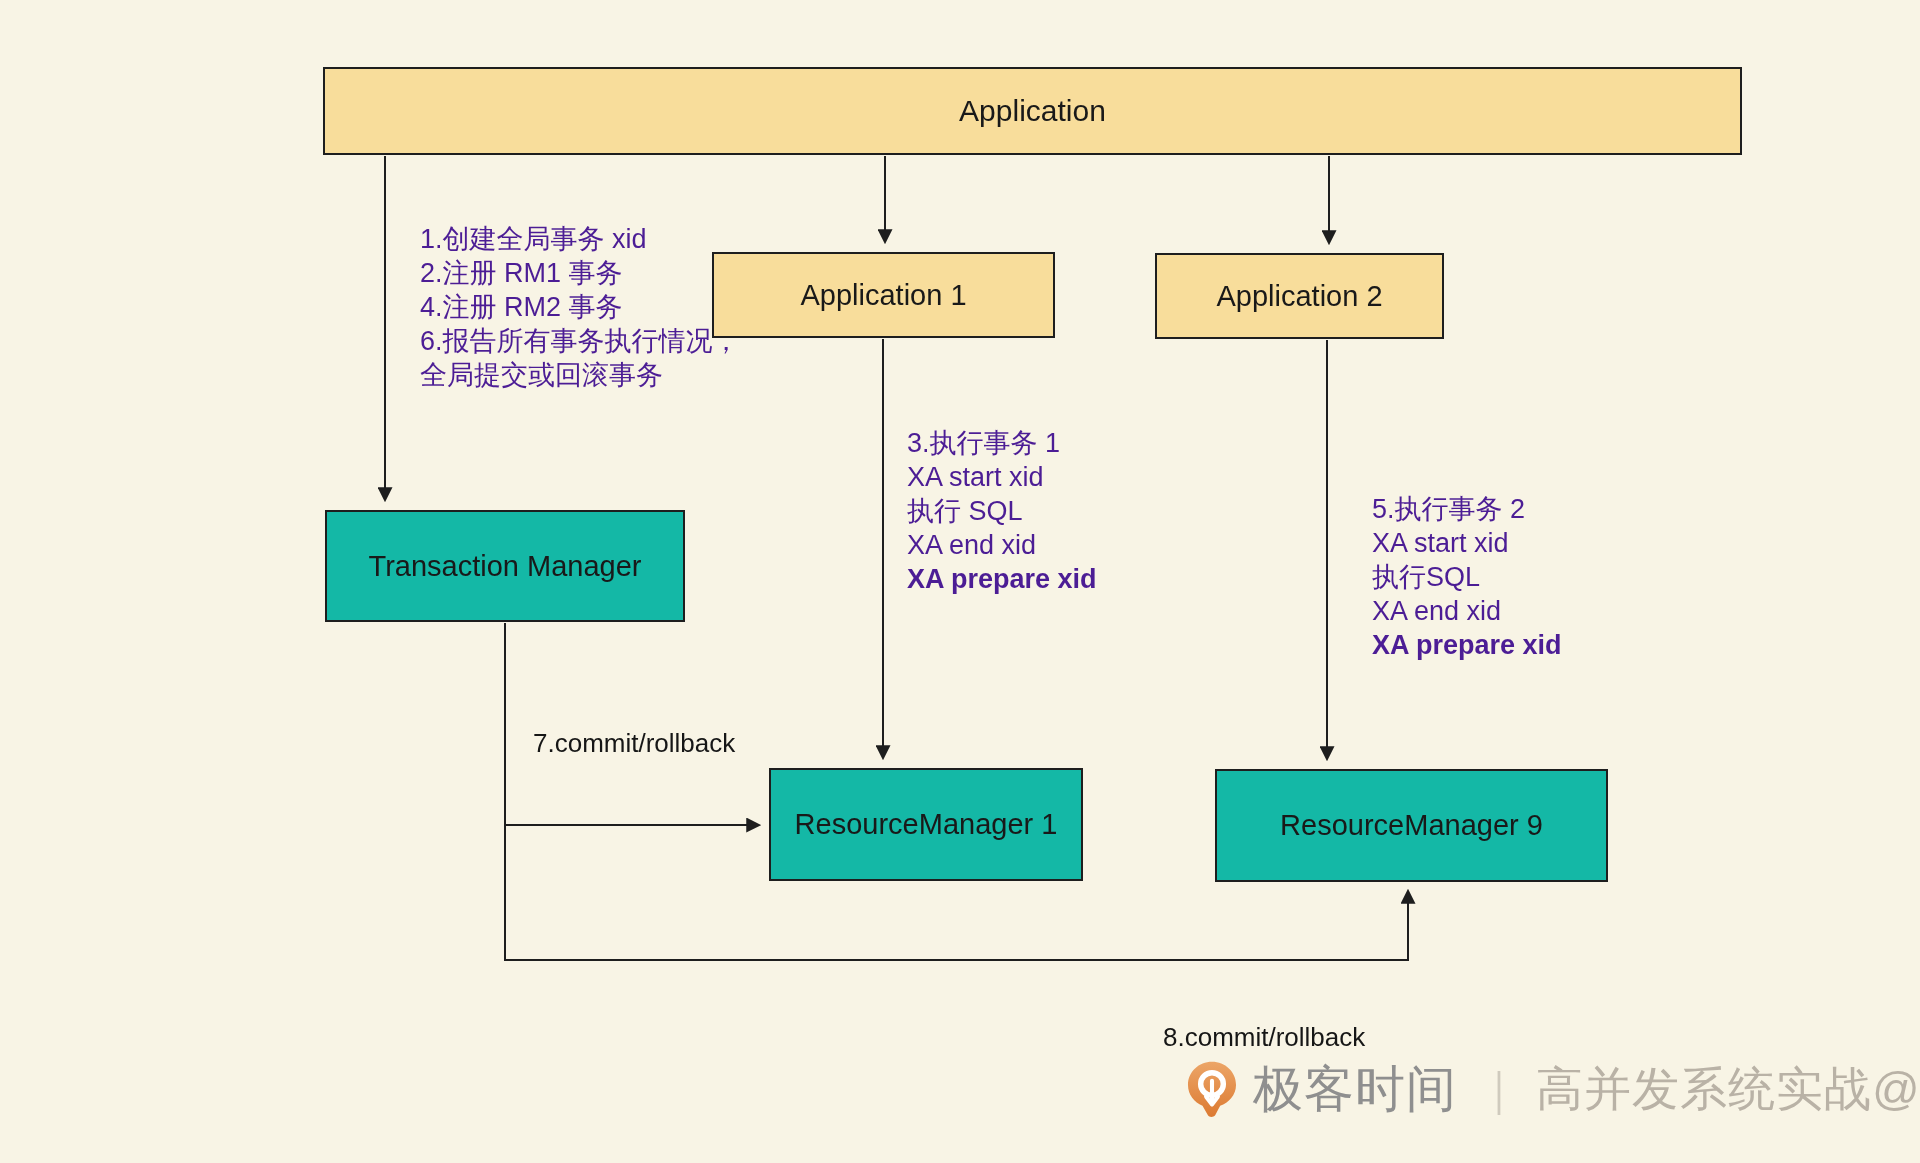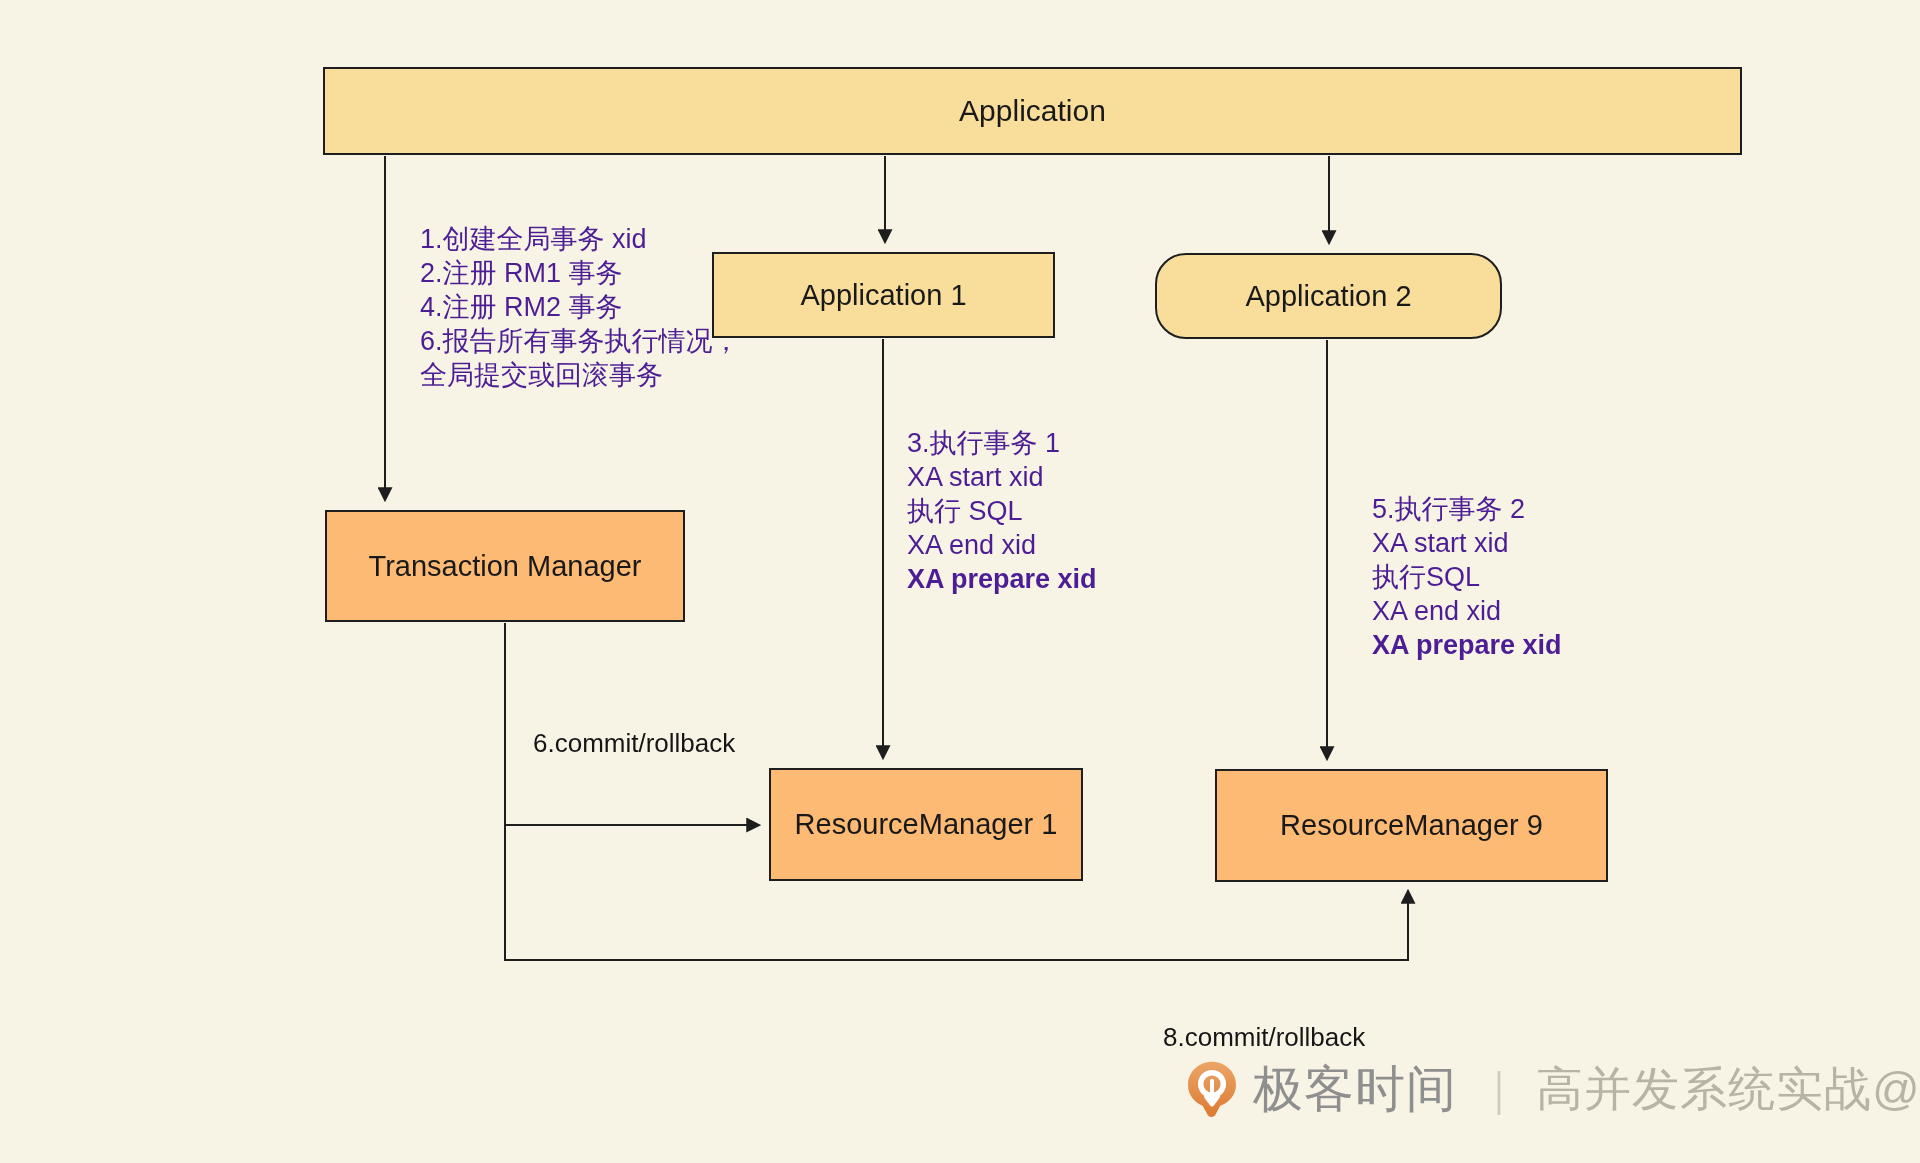--- a/index.html
+++ b/index.html
@@ -16,25 +16,25 @@
     position: absolute;
     border: 2px solid #1e1e1e;
     box-sizing: border-box;
     display: flex;
     align-items: center;
     justify-content: center;
     font-size: 29px;
     color: #191919;
   }
   .node.yellow { background: #f8dd9b; }
-  .node.blue   { background: #fdba74; }
+  .node.blue   { background: #14b8a6; }
 
   #box-application { left: 323px; top: 67px;  width: 1419px; height: 88px; font-size: 30px; }
   #box-app1        { left: 712px; top: 252px; width: 343px;  height: 86px; }
-  #box-app2        { left: 1155px;top: 253px; width: 347px;  height: 86px; border-radius: 31px; }
+  #box-app2        { left: 1155px;top: 253px; width: 289px;  height: 86px; }
   #box-tm          { left: 325px; top: 510px; width: 360px;  height: 112px; }
   #box-rm1         { left: 769px; top: 768px; width: 314px;  height: 113px; }
   #box-rm2         { left: 1215px;top: 769px; width: 393px;  height: 113px; }
 
   .wires { position: absolute; left: 0; top: 0; width: 1920px; height: 1163px; }
 
   .ann {
     position: absolute;
     font-size: 27px;
     line-height: 34px;
@@ -141,21 +141,21 @@
   </div>
 
   <div class="ann" id="ann-rm2">
     <div>5.执行事务 2</div>
     <div>XA start xid</div>
     <div>执行SQL</div>
     <div>XA end xid</div>
     <div class="bold">XA prepare xid</div>
   </div>
 
-  <div class="edge-label" id="label-commit1">6.commit/rollback</div>
+  <div class="edge-label" id="label-commit1">7.commit/rollback</div>
   <div class="edge-label" id="label-commit2">8.commit/rollback</div>
 
   <div class="footer">
     <svg class="logo-icon" viewBox="0 0 64 64" xmlns="http://www.w3.org/2000/svg">
       <defs>
         <linearGradient id="lg" x1="0" y1="0" x2="0" y2="1">
           <stop offset="0" stop-color="#eca567"></stop>
           <stop offset="1" stop-color="#dc7a32"></stop>
         </linearGradient>
       </defs>

